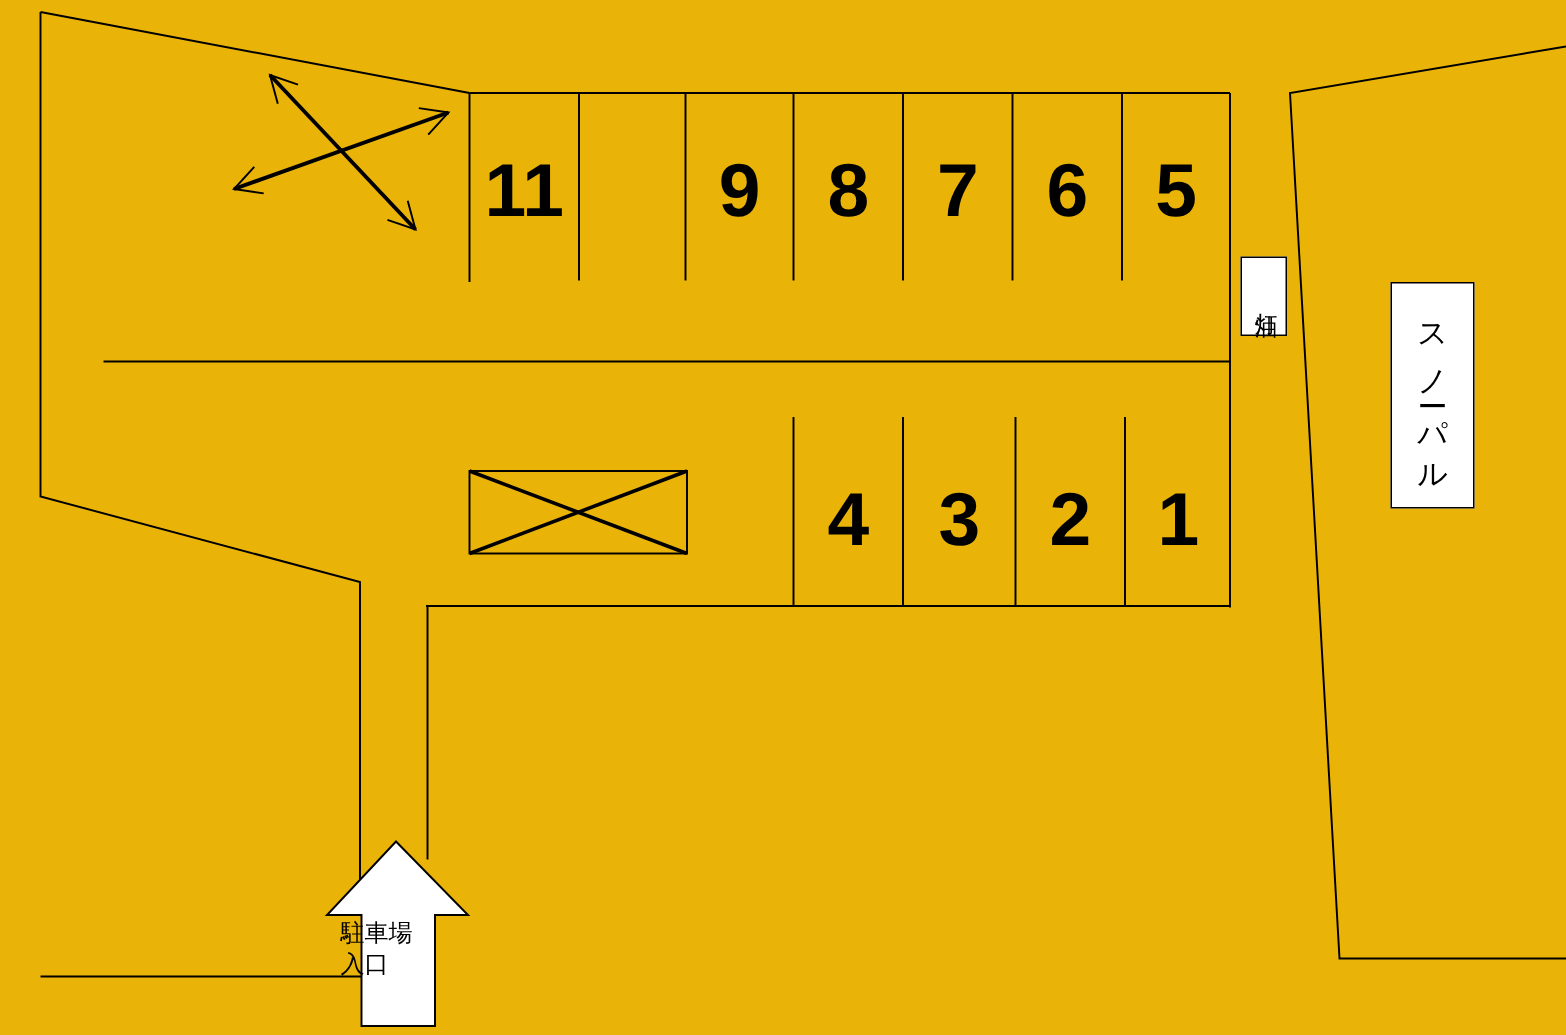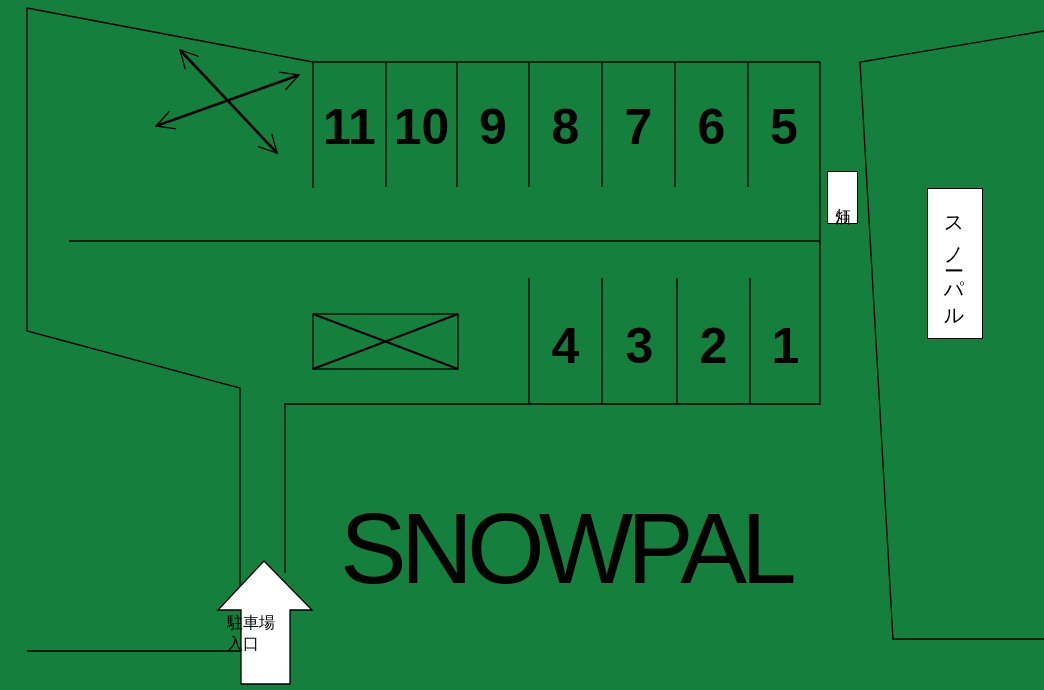--- a/index.html
+++ b/index.html
@@ -1,17 +1,17 @@
 <!DOCTYPE html>
 <html><head>
 <meta charset="utf-8">
 <style>
   html,body { margin:0; padding:0; background:#ffffff; }
   .stage {
-    position:relative; width:1044px; height:690px; background:#15803d;
+    position:relative; width:1044px; height:690px; background:#eab308;
     overflow:hidden; color:#000;
     font-family:"Liberation Sans","DejaVu Sans",sans-serif;
   }
   .linework { position:absolute; left:0; top:0; width:1044px; height:690px; }
   .space-num {
     position:absolute; display:flex; align-items:center; justify-content:center;
     font-size:50px; font-weight:700; height:70px; line-height:70px;
   }
   .row-top .space-num, .space-num.top { top:92px; }
   .space-num.bottom { top:311px; }
@@ -81,33 +81,31 @@
     <g>
       <rect x="313" y="314" width="145" height="55"></rect>
       <line x1="313" y1="314" x2="458" y2="369" stroke-width="2.4"></line>
       <line x1="313" y1="369" x2="458" y2="314" stroke-width="2.4"></line>
     </g>
 
     <path d="M264,561 L218,610 L241,610 L241,684 L290,684 L290,610 L312,610 Z" fill="#ffffff"></path>
   </svg>
 
   <div class="space-num top" style="left:313px;width:73px">11</div>
-  <div class="space-num top" style="left:386px;width:71px">10</div>
   <div class="space-num top" style="left:457px;width:72px">9</div>
   <div class="space-num top" style="left:529px;width:73px">8</div>
   <div class="space-num top" style="left:602px;width:73px">7</div>
   <div class="space-num top" style="left:675px;width:73px">6</div>
   <div class="space-num top" style="left:748px;width:72px">5</div>
 
   <div class="space-num bottom" style="left:529px;width:73px">4</div>
   <div class="space-num bottom" style="left:602px;width:75px">3</div>
   <div class="space-num bottom" style="left:677px;width:73px">2</div>
   <div class="space-num bottom" style="left:750px;width:71px">1</div>
 
-  <div class="facility-name">SNOWPAL</div>
 
   <div class="label-box kerosene-box">
     <span class="vtext">灯油</span>
   </div>
 
   <div class="label-box building-box">
     <span class="vtext">スノーパル</span>
   </div>
 
   <div class="entrance-label">

